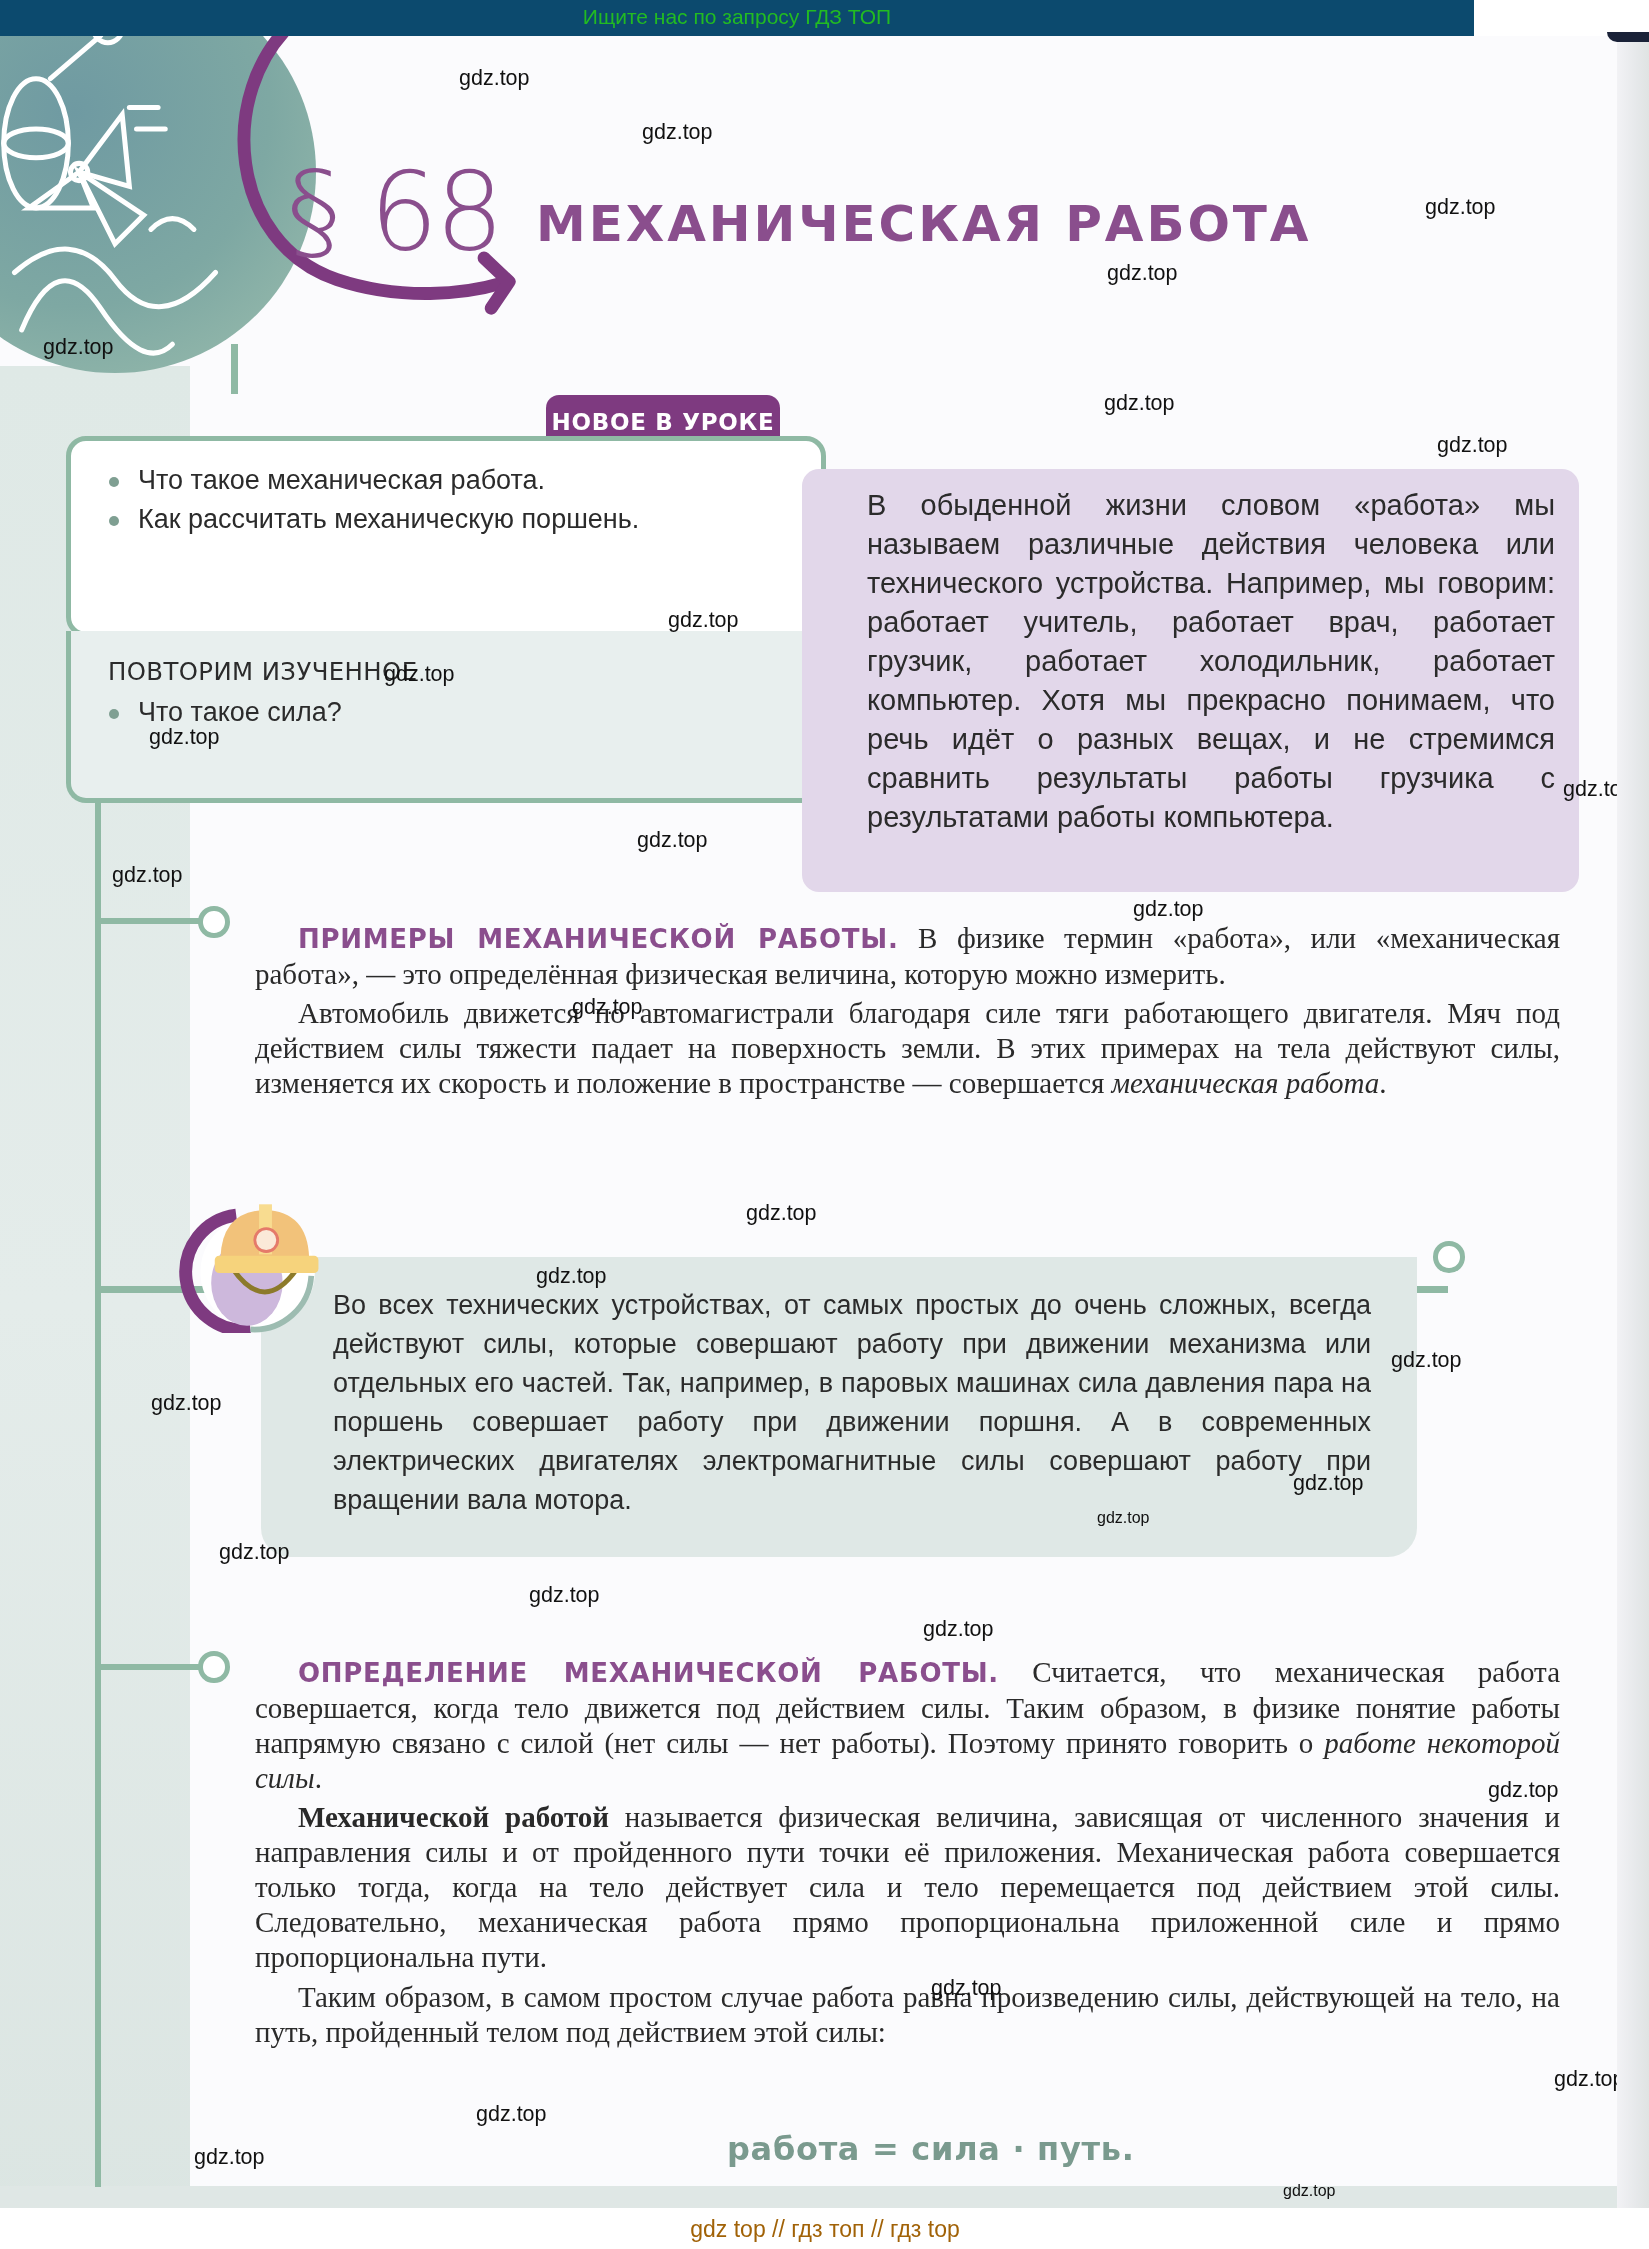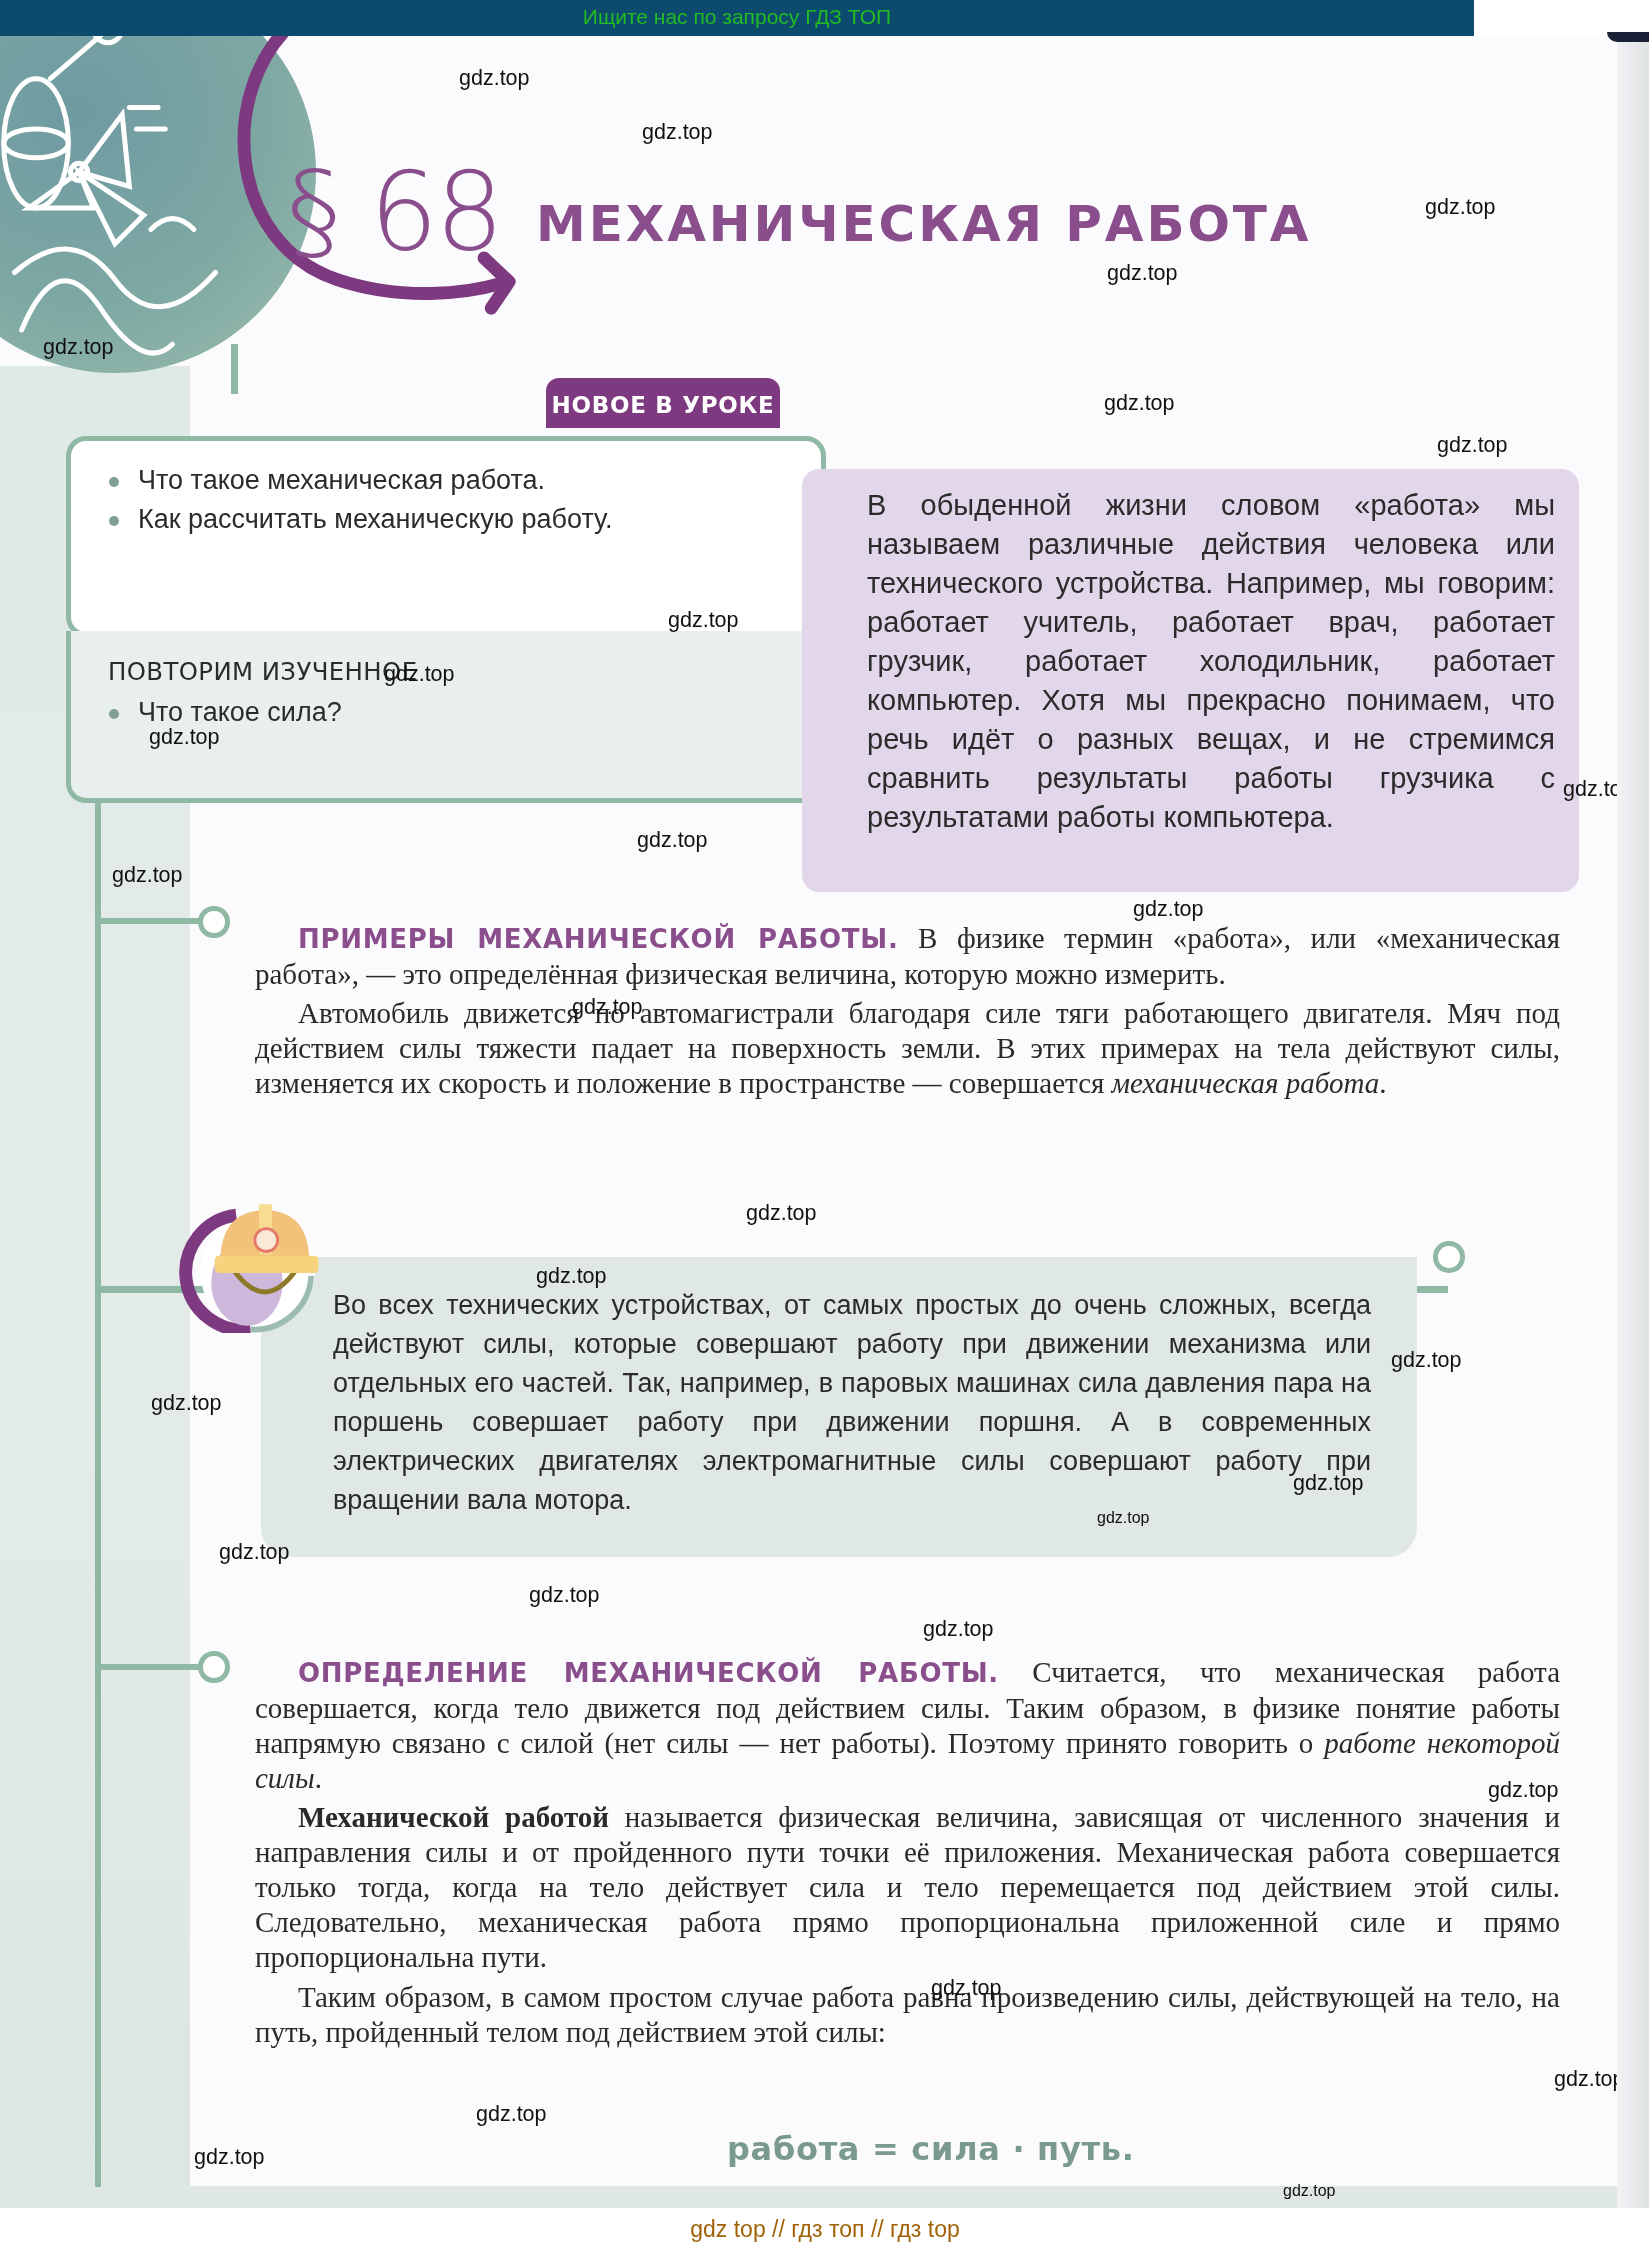--- a/index.html
+++ b/index.html
@@ -53,21 +53,21 @@
   .section-number {
     position: absolute; left: 287px; top: 122px; font-size: 108px; color: #8a4e8d;
     font-family: "DejaVu Sans", sans-serif; font-weight: 300; line-height: 1; letter-spacing: -2.9px;
   }
   .section-title {
     position: absolute; left: 536px; top: 163px; font-size: 50px; color: #8a4e8d;
     font-family: "DejaVu Sans", sans-serif; font-weight: bold; letter-spacing: 2.9px; line-height: 1;
   }
   
   .new-tab {
-    position: absolute; left: 546px; top: 342px; width: 234px; height: 50px;
+    position: absolute; left: 546px; top: 359px; width: 234px; height: 50px;
     background: #7e3a80; border-radius: 13px 13px 0 0; color: #ffffff;
     font-family: "DejaVu Sans", sans-serif; font-weight: bold; font-size: 23px;
     text-align: center; line-height: 54px; letter-spacing: 0.7px;
   }
   .new-box {
     position: absolute; left: 66px; top: 400px; width: 760px; height: 201px;
     border: 5px solid #8fb9a4; border-radius: 20px; background: #ffffff; box-sizing: border-box;
   }
   .new-list { position: absolute; left: 34px; top: 20px; margin: 0; padding: 0; list-style: none; width: 688px; }
   .new-list li, .review-list li {
@@ -191,21 +191,21 @@
   </svg>
   <div class="stem-line" style="top:308px;height:50px;"></div>
 
   <div class="section-number">§ 68</div>
   <div class="section-title">МЕХАНИЧЕСКАЯ РАБОТА</div>
 
   <div class="new-tab">НОВОЕ В УРОКЕ</div>
   <div class="new-box">
     <ul class="new-list">
       <li>Что такое механическая работа.</li>
-      <li>Как рассчитать механическую работу.</li>
+      <li>Как рассчитать механическую поршень.</li>
     </ul>
   </div>
 
   <div class="review-box">
     <div class="review-title">ПОВТОРИМ ИЗУЧЕННОЕ</div>
     <ul class="review-list">
       <li>Что такое сила?</li>
     </ul>
   </div>
 

